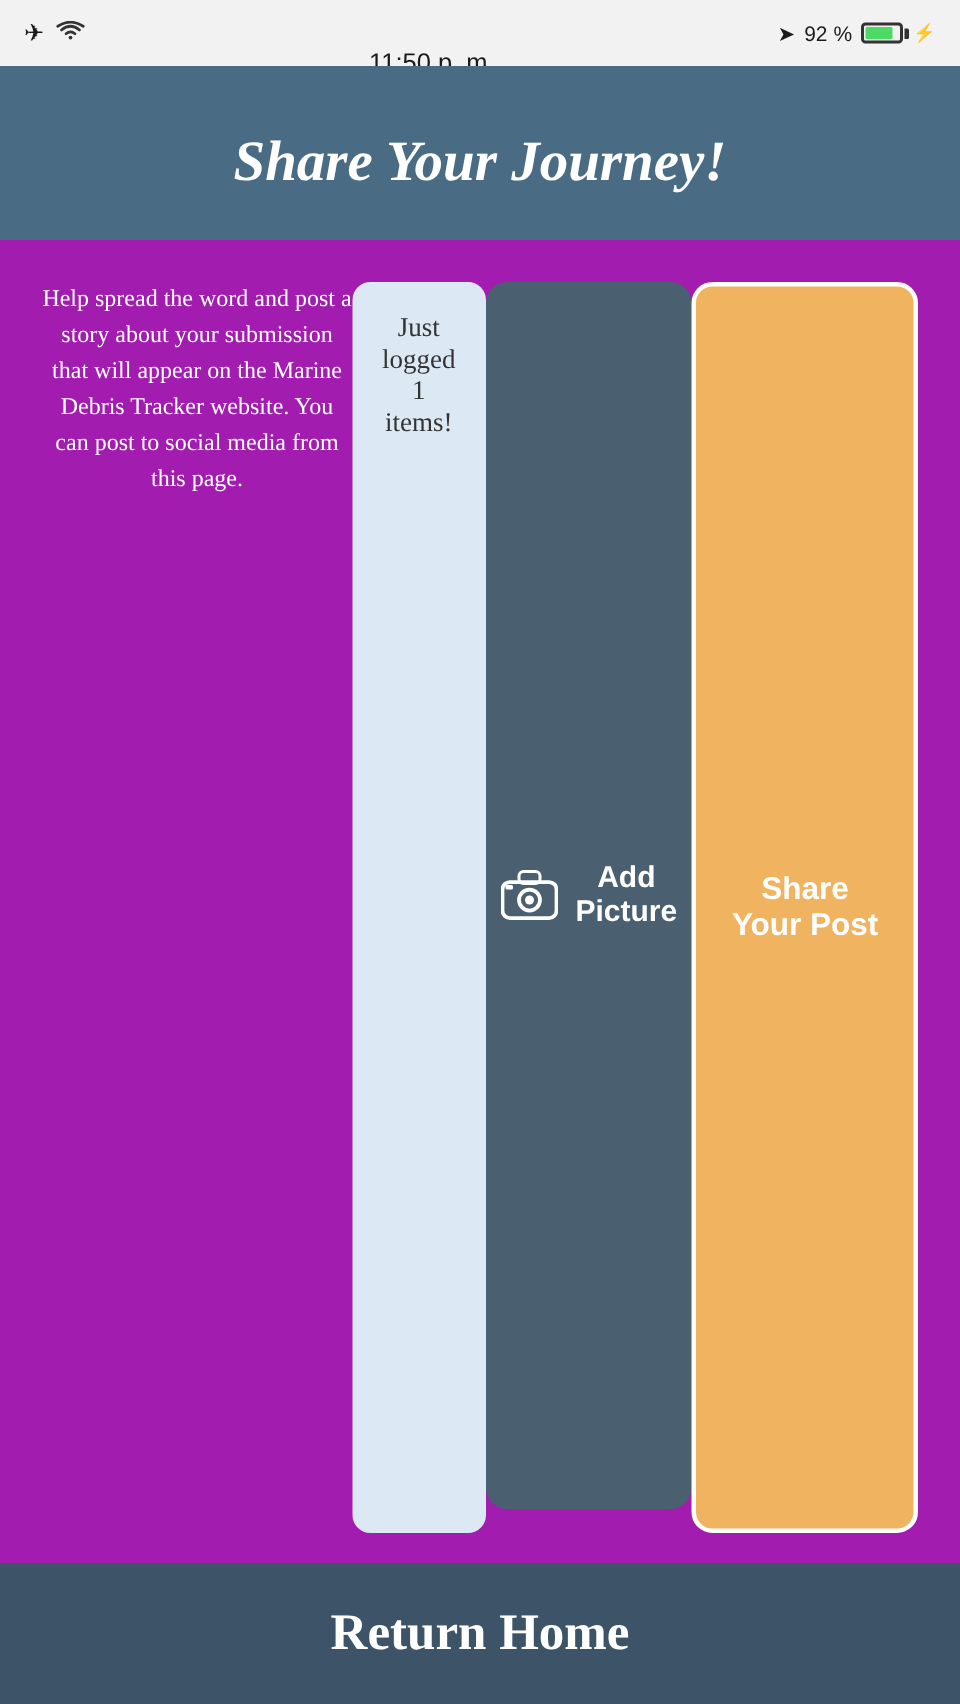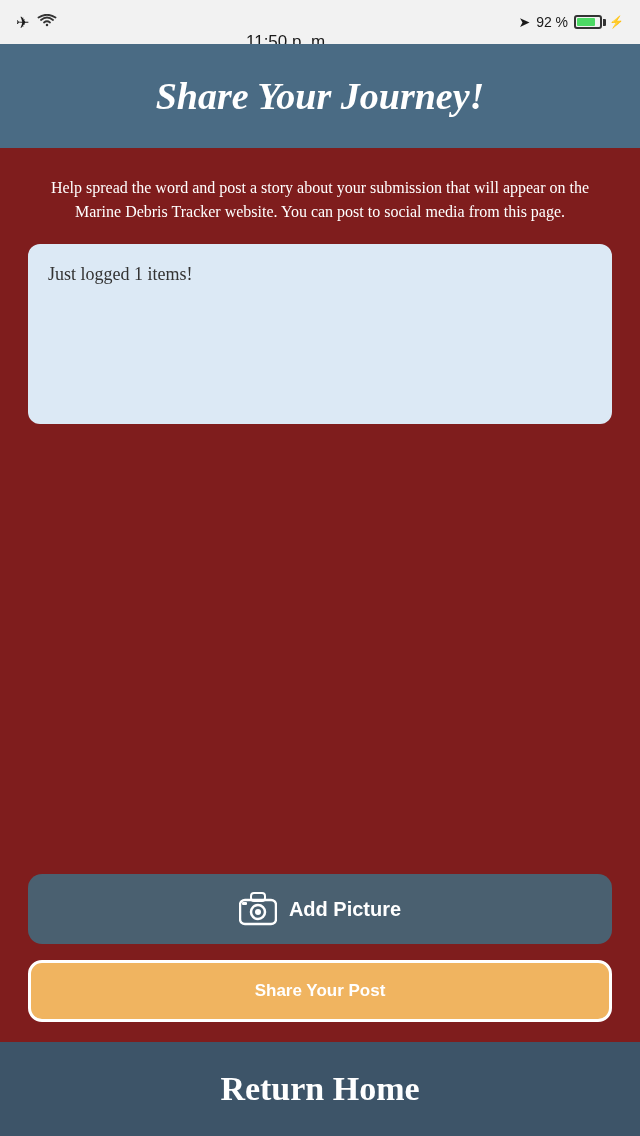--- a/index.html
+++ b/index.html
@@ -60,37 +60,36 @@
     .battery-cap {
       width: 3px;
       height: 7px;
       background: #333;
       border-radius: 0 1px 1px 0;
     }
 
     
     .header {
       background: #4a6b84;
-      padding: 30px 20px 30px;
+      padding: 42px 20px 30px;
       text-align: center;
     }
     .header-title {
       color: white;
       font-size: 38px;
       font-weight: bold;
       font-style: italic;
     }
 
     
     .main {
-      background: #7f1d1d;
+      background: #a21caf;
       flex: 1;
       padding: 28px 28px 20px;
       display: flex;
-      flex-direction: column;
     }
 
     .description {
       color: white;
       text-align: center;
       font-size: 16px;
       line-height: 1.5;
       margin-bottom: 20px;
     }
 
@@ -133,21 +132,21 @@
       gap: 12px;
       cursor: pointer;
     }
 
     .btn-orange {
       width: 100%;
       background: #f0b460;
       border: 3px solid white;
       border-radius: 14px;
       color: white;
-      font-size: 17px;
+      font-size: 21px;
       font-weight: bold;
       padding: 18px;
       cursor: pointer;
       text-align: center;
     }
 
     
     .icon-camera, .icon-map {
       flex-shrink: 0;
     }

